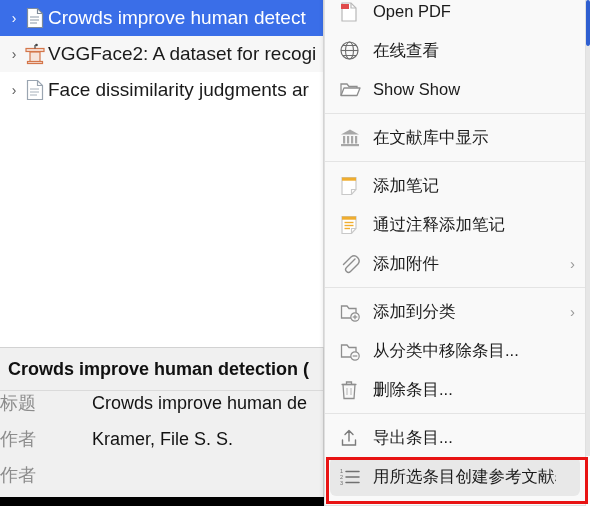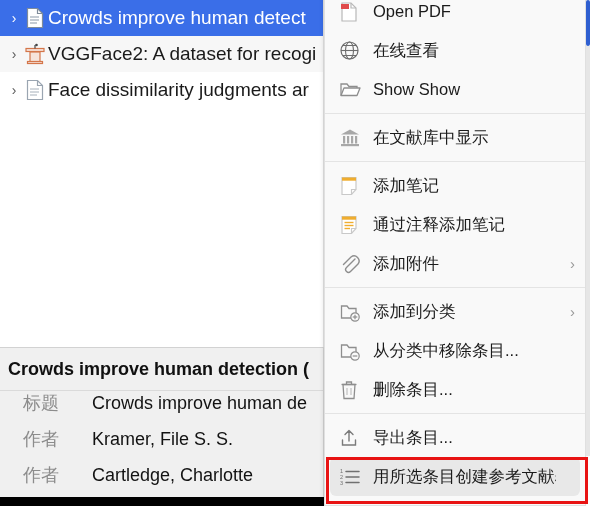--- a/index.html
+++ b/index.html
@@ -48,21 +48,21 @@
     white-space: nowrap; overflow: hidden;
     border-bottom: 1px solid #dadada;
   }
   .meta-row {
     display:flex; align-items:baseline;
     height: 36px;
     font-size: 18px;
     white-space: nowrap; overflow: hidden;
   }
   .meta-label {
-    width: 92px; flex:0 0 92px; text-align:center;
+    width: 92px; flex:0 0 92px; text-align:left;
     color:#8c8c8c; padding-right: 10px;
   }
   .meta-value { color:#121212; overflow:hidden; }
 
   #bottom-black {
     position:absolute; left:0; top:497px; width:331px; height:9px; background:#000;
   }
   #pane-right-edge {
     position:absolute; left:323px; top:347px; width:1px; height:150px; background:#d2d2d2;
   }
@@ -185,21 +185,20 @@
       <div class="meta-row">
         <span class="meta-label">标题</span>
         <span class="meta-value">Crowds improve human de</span>
       </div>
       <div class="meta-row">
         <span class="meta-label">作者</span>
         <span class="meta-value">Kramer, File S. S.</span>
       </div>
       <div class="meta-row">
         <span class="meta-label">作者</span>
-        <span class="meta-value">Cartledge, Charlotte</span>
       </div>
     </div>
 
     <div id="pane-right-edge"></div>
     <div id="bottom-black"></div>
   </div>
 
   <div id="context-menu">
 
     <div class="menu-item">

